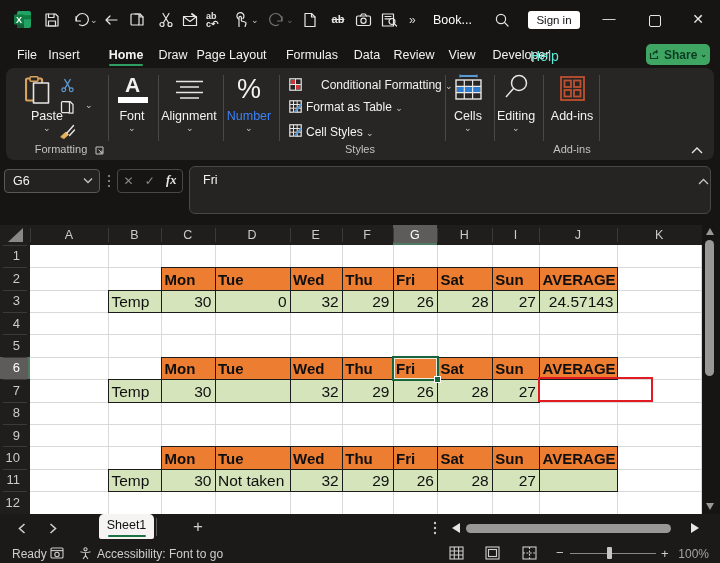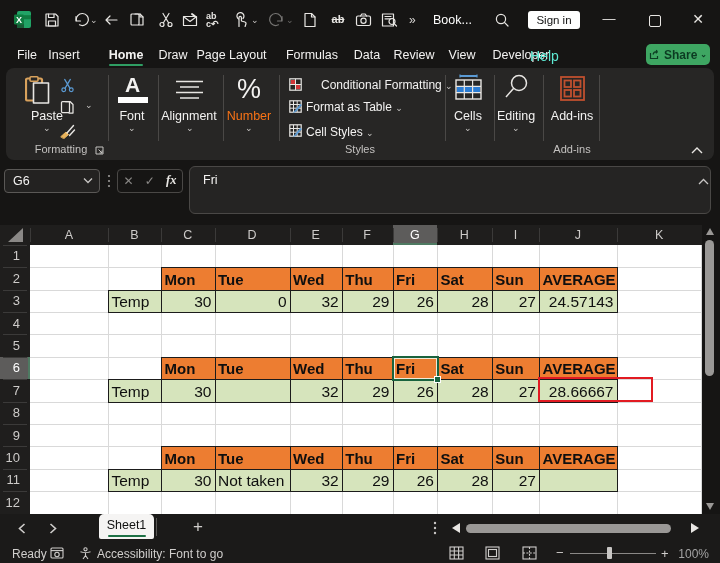--- a/index.html
+++ b/index.html
@@ -141,21 +141,21 @@
 <div style="margin:1px auto 0;width:30px;height:6px;background:#ffffff;"></div>
     </div>
 <div class="abs" style="left:102px;top:109px;width:60px;text-align:center;color:#f3f2f1;font-size:12.5px;">Font</div>
 <div class="abs chev" style="left:128px;top:124px;">⌄</div>
 <svg class="abs" style="left:176px;top:80px" width="27" height="20" viewBox="0 0 27 20" stroke="#e8e6e3" stroke-width="1.6">
 <path d="M0 1.5 h27 M4 7 h19 M0 12.5 h27 M4 18 h19"></path>
     </svg>
 <div class="abs" style="left:154px;top:109px;width:70px;text-align:center;color:#f3f2f1;font-size:12.5px;">Alignment</div>
 <div class="abs chev" style="left:186px;top:124px;">⌄</div>
 <div class="abs" style="left:229px;top:74px;width:40px;text-align:center;color:#f3f2f1;font-size:27px;font-weight:300;">%</div>
-<div class="abs" style="left:219px;top:109px;width:60px;text-align:center;color:#f97316;font-size:12.5px;">Number</div>
+<div class="abs" style="left:219px;top:109px;width:60px;text-align:center;color:#3b82f6;font-size:12.5px;">Number</div>
 <div class="abs chev" style="left:245px;top:124px;">⌄</div>
 <svg class="abs" style="left:289px;top:78px" width="13" height="13" viewBox="0 0 13 13" fill="none">
       <rect x="0.8" y="0.8" width="11.4" height="11.4" stroke="#e8e6e3" stroke-width="1.2"></rect>
 <rect x="2" y="2" width="4" height="4" fill="#d13438"></rect>
       <rect x="7" y="7" width="4" height="4" fill="#d13438"></rect>
 <path d="M6.5 0.8 V12.2 M0.8 6.5 H12.2" stroke="#e8e6e3" stroke-width="1"></path>
     </svg>
 <div class="abs" style="left:306px;top:78px;color:#f3f2f1;font-size:12px;margin-left:15px;">Conditional Formatting <span class="chev">⌄</span></div>
 <svg class="abs" style="left:289px;top:100px" width="13" height="13" viewBox="0 0 13 13" fill="none">
       <rect x="0.8" y="0.8" width="11.4" height="11.4" stroke="#e8e6e3" stroke-width="1.2"></rect>
@@ -317,21 +317,20 @@
 <div class="abs" style="left:491.75px;top:356.8px;width:48.25px;height:23.4px;background:#ED7D31;border:1px solid #1b1b1b;box-sizing:border-box;display:flex;align-items:center;padding-left:2.5px;justify-content:flex-start;color:#0f0f0f;font-size:15px;font-weight:bold;line-height:1;padding-top:1px;">Sun</div>
 <div class="abs" style="left:539px;top:356.8px;width:78.5px;height:23.4px;background:#ED7D31;border:1px solid #1b1b1b;box-sizing:border-box;display:flex;align-items:center;padding-left:2.5px;justify-content:flex-start;color:#0f0f0f;font-size:15px;font-weight:bold;line-height:1;padding-top:1px;">AVERAGE</div>
 <div class="abs" style="left:108px;top:379.2px;width:54px;height:23.4px;background:#D6E4BC;border:1px solid #1b1b1b;box-sizing:border-box;display:flex;align-items:center;padding-left:2.5px;justify-content:flex-start;color:#0f0f0f;font-size:15.5px;font-weight:normal;line-height:1;padding-top:1px;">Temp</div>
 <div class="abs" style="left:161px;top:379.2px;width:54.5px;height:23.4px;background:#D6E4BC;border:1px solid #1b1b1b;box-sizing:border-box;display:flex;align-items:center;padding-right:3px;justify-content:flex-end;color:#0f0f0f;font-size:15.5px;font-weight:normal;line-height:1;padding-top:1px;">30</div>
 <div class="abs" style="left:214.5px;top:379.2px;width:76.0px;height:23.4px;background:#D6E4BC;border:1px solid #1b1b1b;box-sizing:border-box;display:flex;align-items:center;padding-right:3px;justify-content:flex-end;color:#0f0f0f;font-size:15.5px;font-weight:normal;line-height:1;padding-top:1px;"></div>
 <div class="abs" style="left:289.5px;top:379.2px;width:53.25px;height:23.4px;background:#D6E4BC;border:1px solid #1b1b1b;box-sizing:border-box;display:flex;align-items:center;padding-right:3px;justify-content:flex-end;color:#0f0f0f;font-size:15.5px;font-weight:normal;line-height:1;padding-top:1px;">32</div>
 <div class="abs" style="left:341.75px;top:379.2px;width:51.75px;height:23.4px;background:#D6E4BC;border:1px solid #1b1b1b;box-sizing:border-box;display:flex;align-items:center;padding-right:3px;justify-content:flex-end;color:#0f0f0f;font-size:15.5px;font-weight:normal;line-height:1;padding-top:1px;">29</div>
 <div class="abs" style="left:392.5px;top:379.2px;width:45.5px;height:23.4px;background:#D6E4BC;border:1px solid #1b1b1b;box-sizing:border-box;display:flex;align-items:center;padding-right:3px;justify-content:flex-end;color:#0f0f0f;font-size:15.5px;font-weight:normal;line-height:1;padding-top:1px;">26</div>
 <div class="abs" style="left:437px;top:379.2px;width:55.75px;height:23.4px;background:#D6E4BC;border:1px solid #1b1b1b;box-sizing:border-box;display:flex;align-items:center;padding-right:3px;justify-content:flex-end;color:#0f0f0f;font-size:15.5px;font-weight:normal;line-height:1;padding-top:1px;">28</div>
 <div class="abs" style="left:491.75px;top:379.2px;width:48.25px;height:23.4px;background:#D6E4BC;border:1px solid #1b1b1b;box-sizing:border-box;display:flex;align-items:center;padding-right:3px;justify-content:flex-end;color:#0f0f0f;font-size:15.5px;font-weight:normal;line-height:1;padding-top:1px;">27</div>
-<div class="abs" style="left:539px;top:379.2px;width:78.5px;height:23.4px;background:#D6E4BC;border:1px solid #1b1b1b;box-sizing:border-box;display:flex;align-items:center;padding-right:3px;justify-content:flex-end;color:#0f0f0f;font-size:15.5px;font-weight:normal;line-height:1;padding-top:1px;">28.66667</div>
 <div class="abs" style="left:161px;top:446.4px;width:54.5px;height:23.4px;background:#ED7D31;border:1px solid #1b1b1b;box-sizing:border-box;display:flex;align-items:center;padding-left:2.5px;justify-content:flex-start;color:#0f0f0f;font-size:15px;font-weight:bold;line-height:1;padding-top:1px;">Mon</div>
 <div class="abs" style="left:214.5px;top:446.4px;width:76.0px;height:23.4px;background:#ED7D31;border:1px solid #1b1b1b;box-sizing:border-box;display:flex;align-items:center;padding-left:2.5px;justify-content:flex-start;color:#0f0f0f;font-size:15px;font-weight:bold;line-height:1;padding-top:1px;">Tue</div>
 <div class="abs" style="left:289.5px;top:446.4px;width:53.25px;height:23.4px;background:#ED7D31;border:1px solid #1b1b1b;box-sizing:border-box;display:flex;align-items:center;padding-left:2.5px;justify-content:flex-start;color:#0f0f0f;font-size:15px;font-weight:bold;line-height:1;padding-top:1px;">Wed</div>
 <div class="abs" style="left:341.75px;top:446.4px;width:51.75px;height:23.4px;background:#ED7D31;border:1px solid #1b1b1b;box-sizing:border-box;display:flex;align-items:center;padding-left:2.5px;justify-content:flex-start;color:#0f0f0f;font-size:15px;font-weight:bold;line-height:1;padding-top:1px;">Thu</div>
 <div class="abs" style="left:392.5px;top:446.4px;width:45.5px;height:23.4px;background:#ED7D31;border:1px solid #1b1b1b;box-sizing:border-box;display:flex;align-items:center;padding-left:2.5px;justify-content:flex-start;color:#0f0f0f;font-size:15px;font-weight:bold;line-height:1;padding-top:1px;">Fri</div>
 <div class="abs" style="left:437px;top:446.4px;width:55.75px;height:23.4px;background:#ED7D31;border:1px solid #1b1b1b;box-sizing:border-box;display:flex;align-items:center;padding-left:2.5px;justify-content:flex-start;color:#0f0f0f;font-size:15px;font-weight:bold;line-height:1;padding-top:1px;">Sat</div>
 <div class="abs" style="left:491.75px;top:446.4px;width:48.25px;height:23.4px;background:#ED7D31;border:1px solid #1b1b1b;box-sizing:border-box;display:flex;align-items:center;padding-left:2.5px;justify-content:flex-start;color:#0f0f0f;font-size:15px;font-weight:bold;line-height:1;padding-top:1px;">Sun</div>
 <div class="abs" style="left:539px;top:446.4px;width:78.5px;height:23.4px;background:#ED7D31;border:1px solid #1b1b1b;box-sizing:border-box;display:flex;align-items:center;padding-left:2.5px;justify-content:flex-start;color:#0f0f0f;font-size:15px;font-weight:bold;line-height:1;padding-top:1px;">AVERAGE</div>
 <div class="abs" style="left:108px;top:468.8px;width:54px;height:23.4px;background:#D6E4BC;border:1px solid #1b1b1b;box-sizing:border-box;display:flex;align-items:center;padding-left:2.5px;justify-content:flex-start;color:#0f0f0f;font-size:15.5px;font-weight:normal;line-height:1;padding-top:1px;">Temp</div>
 <div class="abs" style="left:161px;top:468.8px;width:54.5px;height:23.4px;background:#D6E4BC;border:1px solid #1b1b1b;box-sizing:border-box;display:flex;align-items:center;padding-right:3px;justify-content:flex-end;color:#0f0f0f;font-size:15.5px;font-weight:normal;line-height:1;padding-top:1px;">30</div>

